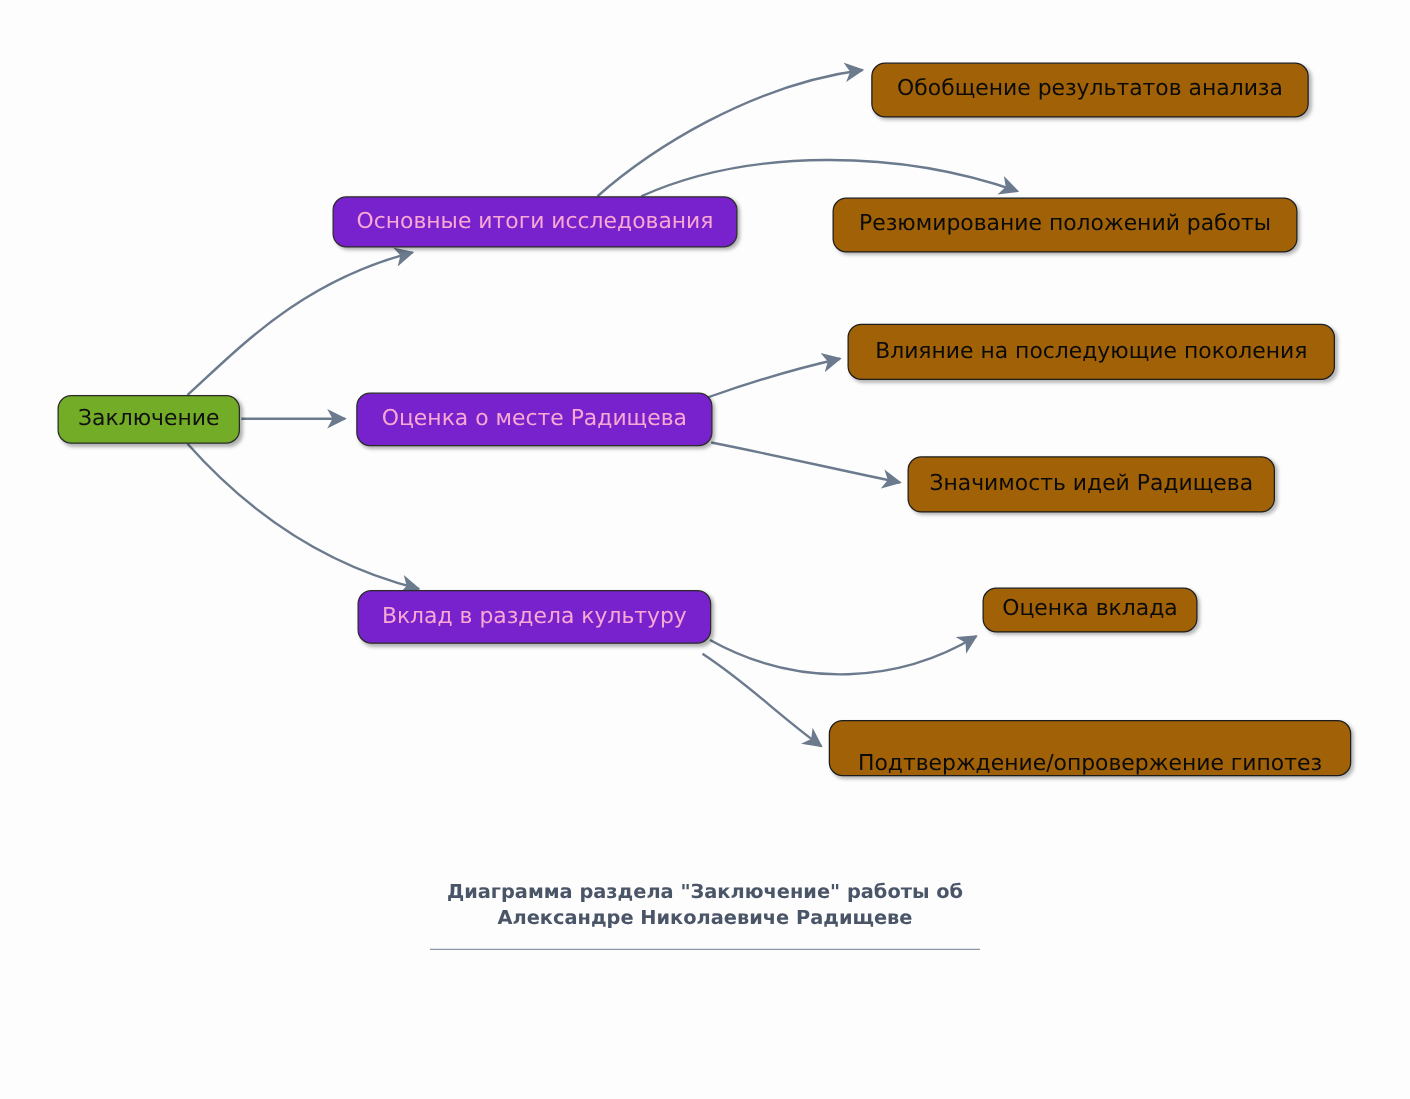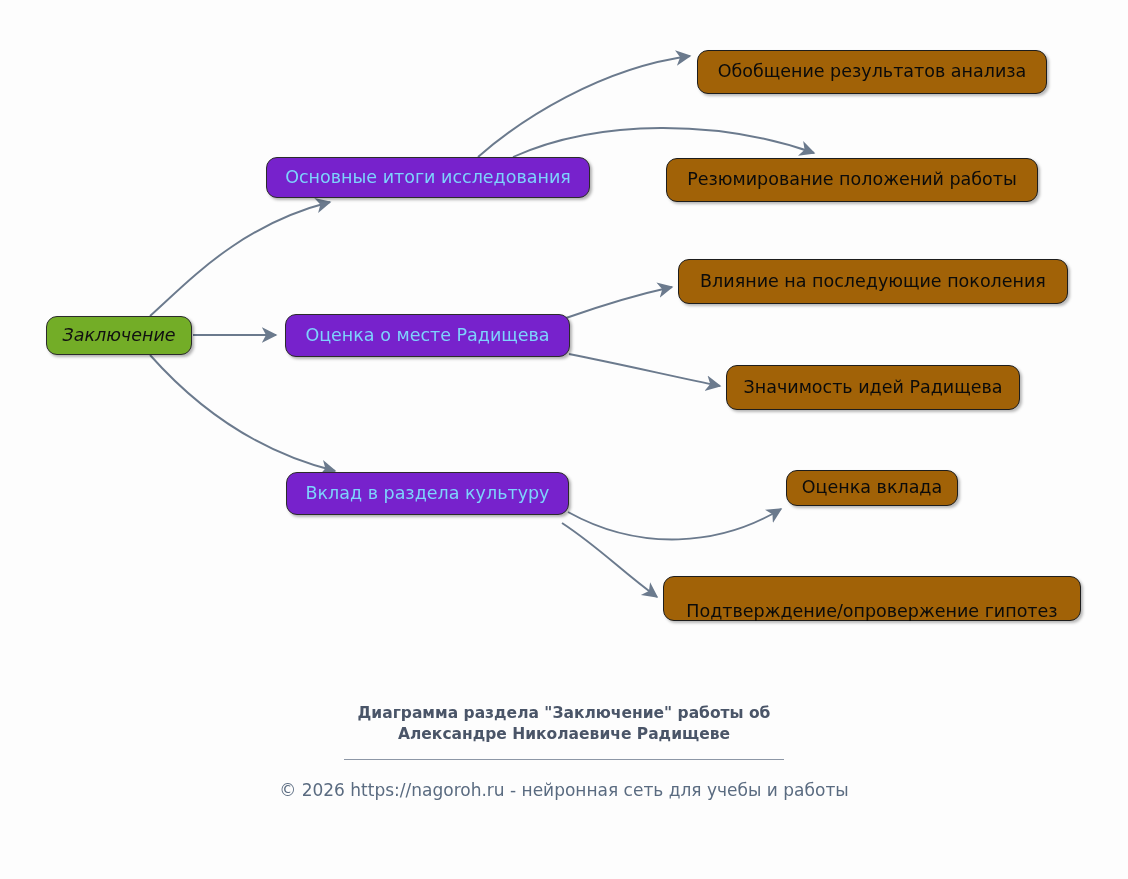--- a/index.html
+++ b/index.html
@@ -44,21 +44,21 @@
   .node.root {
     background: #73ad27;
     border: 1.4px solid #2b2b2b;
     color: #111111;
     font-size: 17.5px;
     box-shadow: 2px 2px 3px rgba(0,0,0,0.30);
   }
   .node.branch {
     background: #7722cc;
     border: 1.4px solid #2b2b2b;
-    color: #7dd3fc;
+    color: #f9a8d4;
     font-size: 17.5px;
     box-shadow: 2px 2px 3px rgba(0,0,0,0.30);
   }
   .node.leaf {
     background: #a16207;
     border: 1.5px solid #1d1d1d;
     color: #0b0b0b;
     font-size: 17.5px;
     box-shadow: 2px 2px 3px rgba(0,0,0,0.28);
   }
@@ -109,21 +109,21 @@
         <path d="M 478,157 C 520,120 600,68 690,56"></path>
         <path d="M 513,157 C 600,118 720,120 814,153"></path>
         <path d="M 566,318 C 600,306 640,294 672,287"></path>
         <path d="M 569,354 C 620,364 680,378 720,386"></path>
         <path d="M 568,512 C 640,552 720,546 781,509"></path>
         <path d="M 562,523 C 600,548 620,570 657,597"></path>
       </g>
   </svg>
 
   <div id="nodes">
-      <div class="node root" style="left: 46px; top: 316px; width: 146px; height: 39px; font-style: italic;">
+      <div class="node root" style="left: 46px; top: 316px; width: 146px; height: 39px;">
         <span class="node-label">Заключение</span>
       </div>
       <div class="node branch" style="left: 266px; top: 157px; width: 324px; height: 41px;">
         <span class="node-label">Основные итоги исследования</span>
       </div>
       <div class="node leaf" style="left: 697px; top: 50px; width: 350px; height: 44px;">
         <span class="node-label">Обобщение результатов анализа</span>
       </div>
       <div class="node leaf" style="left: 666px; top: 158px; width: 372px; height: 44px;">
         <span class="node-label">Резюмирование положений работы</span>
@@ -145,16 +145,15 @@
       </div>
       <div class="node leaf" style="left: 663px; top: 576px; width: 418px; height: 45px; align-items: flex-end;">
         <span class="node-label">Подтверждение/опровержение гипотез</span>
       </div>
     </div>
 
   <div id="caption">
     <div class="caption-title">Диаграмма раздела "Заключение" работы об
 Александре Николаевиче Радищеве</div>
     <div class="caption-rule"></div>
-    <div class="caption-footer">© 2026 https://nagoroh.ru - нейронная сеть для учебы и работы</div>
   </div>
 
 </div>
 
 </body></html>

